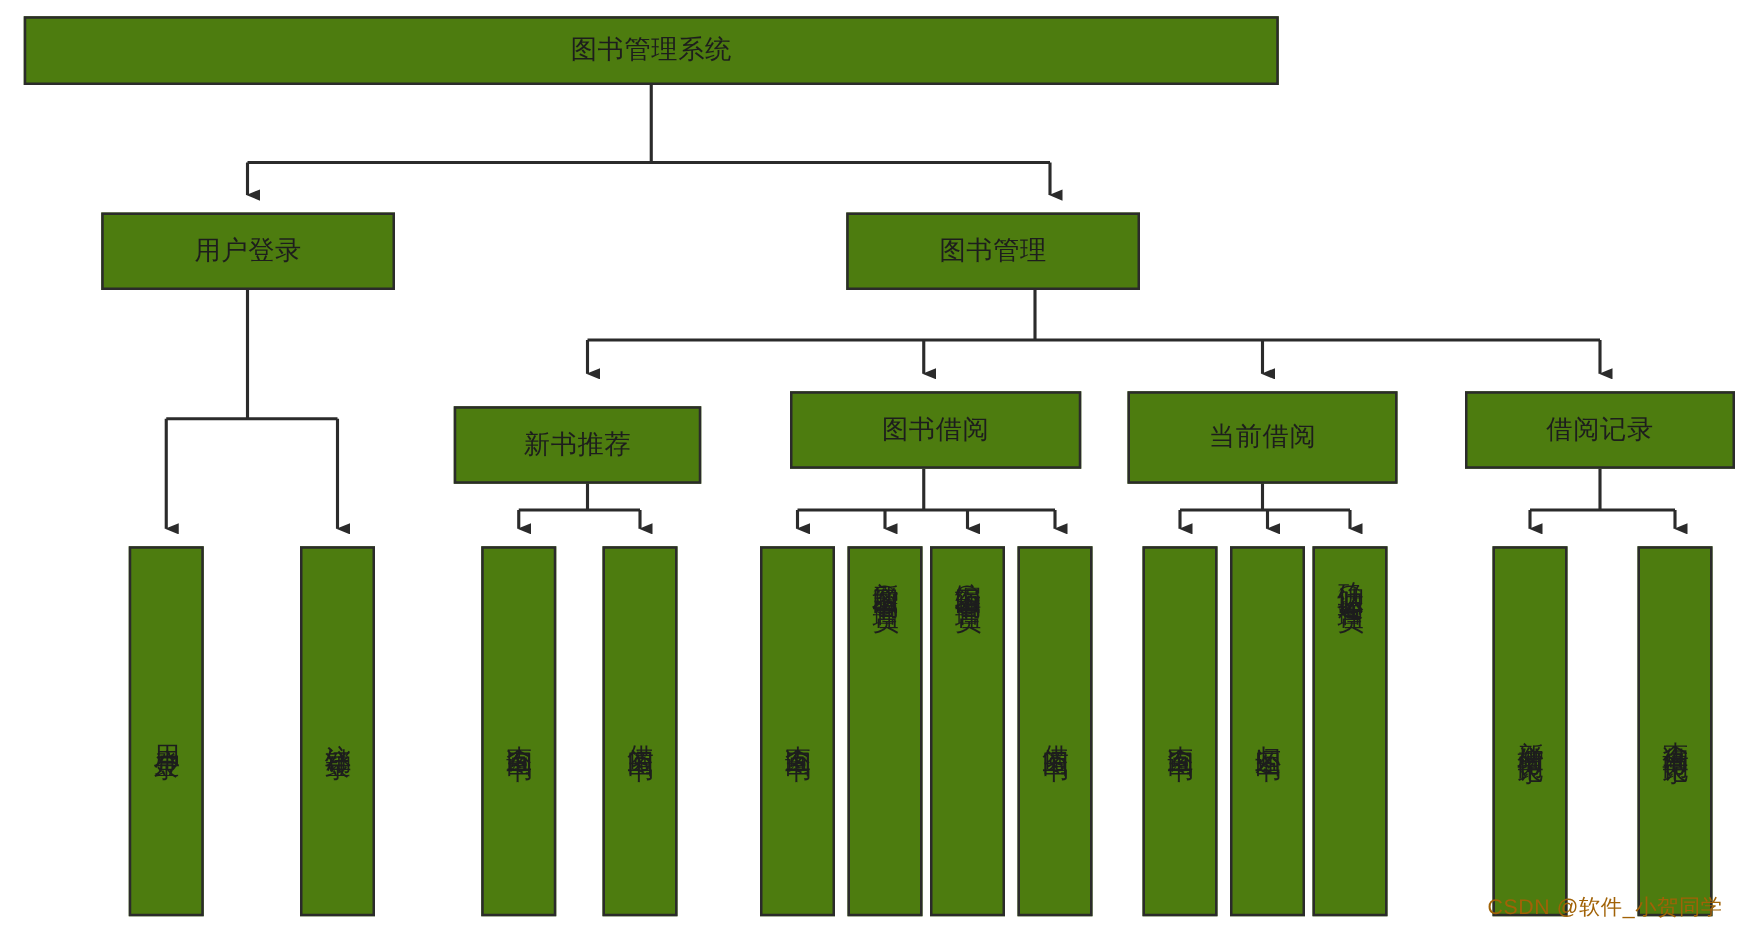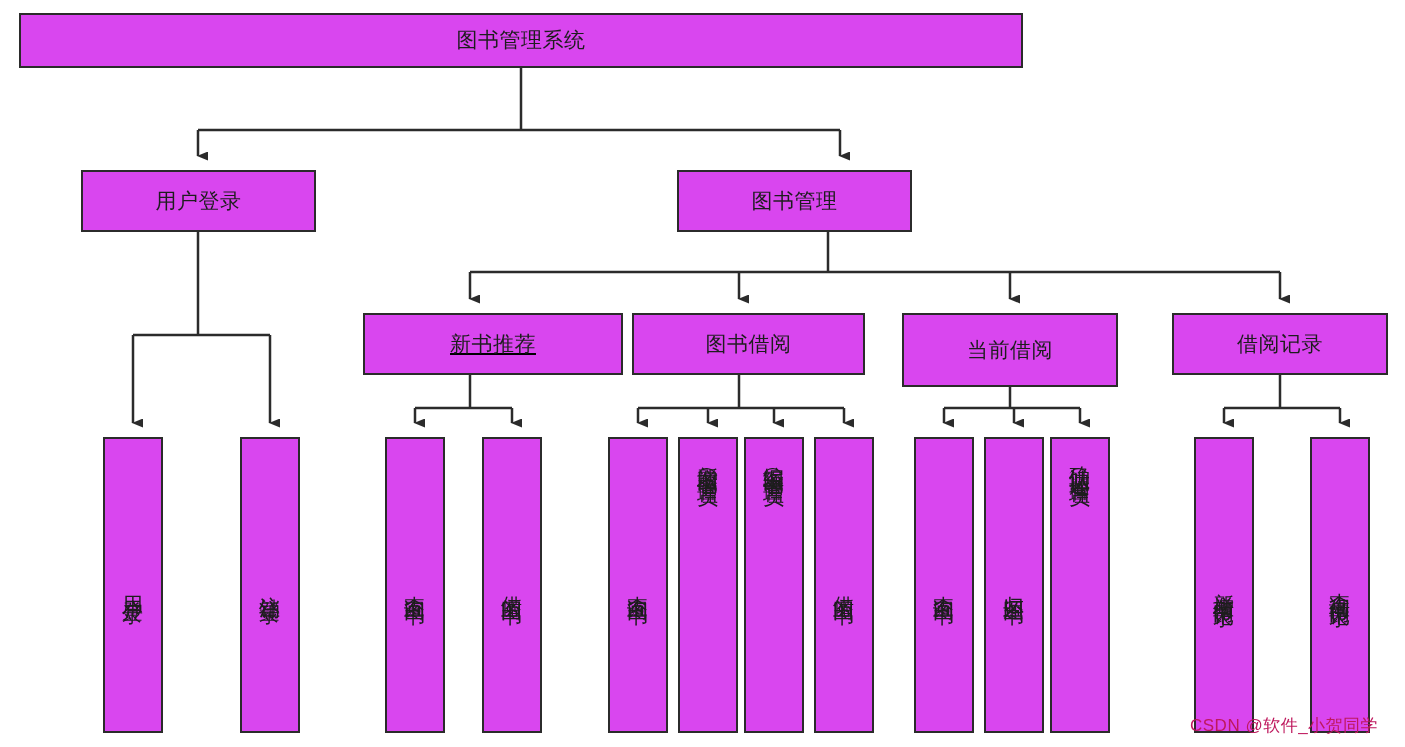--- a/index.html
+++ b/index.html
@@ -23,21 +23,21 @@
     position: absolute;
     top: 0;
     left: 0;
     width: 1405px;
     height: 747px;
     display: block;
   }
   .node-box {
     position: absolute;
     box-sizing: border-box;
-    background: #d946ef;
+    background: #4d7c0f;
     border: 2.5px solid #2b2b2b;
     display: flex;
     align-items: center;
     justify-content: center;
     overflow: hidden;
   }
   .node-label {
     color: #1d1d1d;
     font-size: 21px;
     line-height: 1.16;
@@ -59,21 +59,21 @@
   }
   .node-box.vertical.center-v {
     align-items: center;
     padding-top: 0;
   }
   #watermark {
     position: absolute;
     left: 1190px;
     top: 714px;
     font-size: 17px;
-    color: #be185d;
+    color: #a16207;
     white-space: nowrap;
     letter-spacing: 0.5px;
     pointer-events: none;
   }
 </style>
 </head>
 <body>
 
 <div id="diagram-root">
 
@@ -132,21 +132,21 @@
     <span class="node-label">图书管理系统</span>
   </div>
 
   <div class="node-box" id="node-l2-0" style="left: 81px; top: 170px; width: 235px; height: 62px;">
     <span class="node-label">用户登录</span>
   </div>
   <div class="node-box" id="node-l2-1" style="left: 677px; top: 170px; width: 235px; height: 62px;">
     <span class="node-label">图书管理</span>
   </div>
 
-  <div class="node-box" id="node-l3-0" style="left: 363px; top: 313px; width: 260px; height: 62px; text-decoration: underline;">
+  <div class="node-box" id="node-l3-0" style="left: 363px; top: 325px; width: 198px; height: 62px;">
     <span class="node-label">新书推荐</span>
   </div>
   <div class="node-box" id="node-l3-1" style="left: 632px; top: 313px; width: 233px; height: 62px;">
     <span class="node-label">图书借阅</span>
   </div>
   <div class="node-box" id="node-l3-2" style="left: 902px; top: 313px; width: 216px; height: 74px;">
     <span class="node-label">当前借阅</span>
   </div>
   <div class="node-box" id="node-l3-3" style="left: 1172px; top: 313px; width: 216px; height: 62px;">
     <span class="node-label">借阅记录</span>

